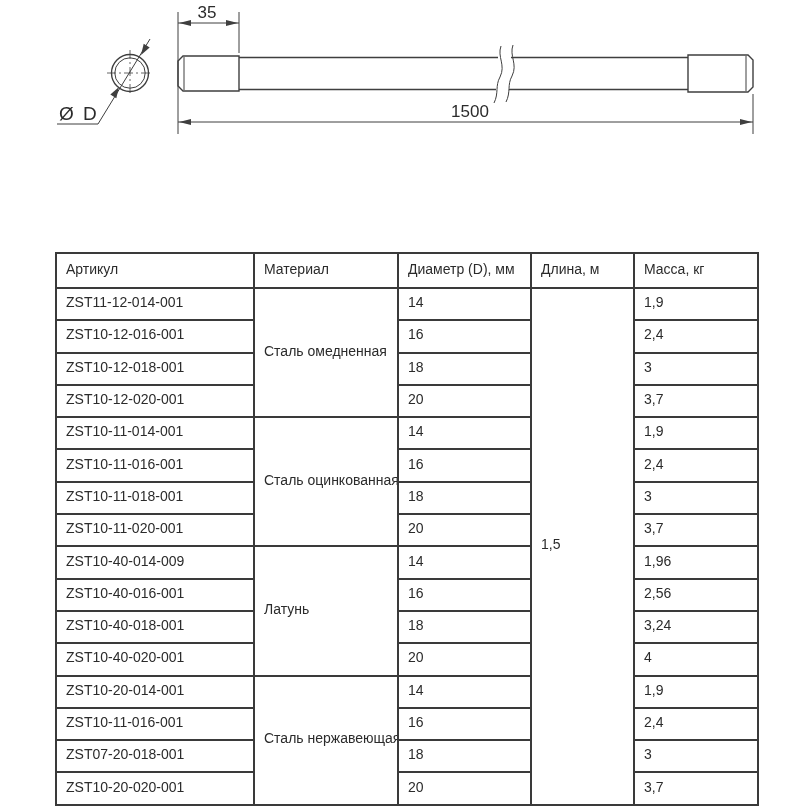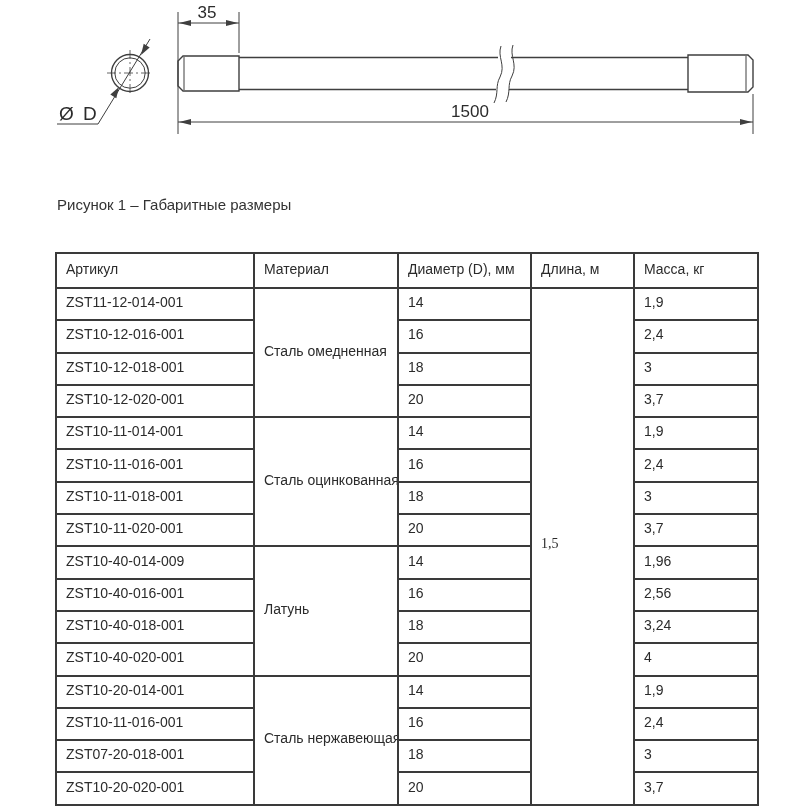--- a/index.html
+++ b/index.html
@@ -18,21 +18,21 @@
   table.spec th, table.spec td{
     border:2px solid #3a3a3a;
     font-weight:normal;text-align:left;
     padding:0 4px 4px 9px;vertical-align:middle;
     overflow:hidden;white-space:nowrap;
   }
   table.spec thead tr{height:35px;}
   table.spec tbody tr{height:32.3px;}
   td.mat{vertical-align:middle;margin-top:48px;}
   td.mat-top{vertical-align:top;padding-top:25px;}
-  td.len{vertical-align:top;padding-top:214px;font-family:Liberation Serif, serif;}
+  td.len{vertical-align:top;padding-top:214px;}
   svg text{fill:#2b2b2b;font-family:"Liberation Sans", sans-serif;}
 </style>
 </head>
 <body>
 
 <div class="page">
 
   <svg class="drawing" width="812" height="162" viewBox="0 0 812 162">
 
     <g stroke="#3f3f3f" fill="none">
@@ -71,21 +71,20 @@
 
     <g stroke="#3f3f3f">
       <line x1="753" y1="94" x2="753" y2="134" stroke-width="1"></line>
       <line x1="178" y1="122" x2="753" y2="122" stroke-width="1"></line>
       <polygon points="179,122 191,119 191,125" fill="#3f3f3f" stroke="none"></polygon>
       <polygon points="752,122 740,119 740,125" fill="#3f3f3f" stroke="none"></polygon>
     </g>
     <text x="470" y="117" font-size="17" text-anchor="middle">1500</text>
   </svg>
 
-  <p class="caption">Рисунок 1 – Габаритные размеры</p>
 
   <table class="spec">
     <colgroup>
       <col style="width:198px">
         <col style="width:144px">
         <col style="width:133px">
       <col style="width:103px">
         <col style="width:124px">
     </colgroup>
     <thead>

